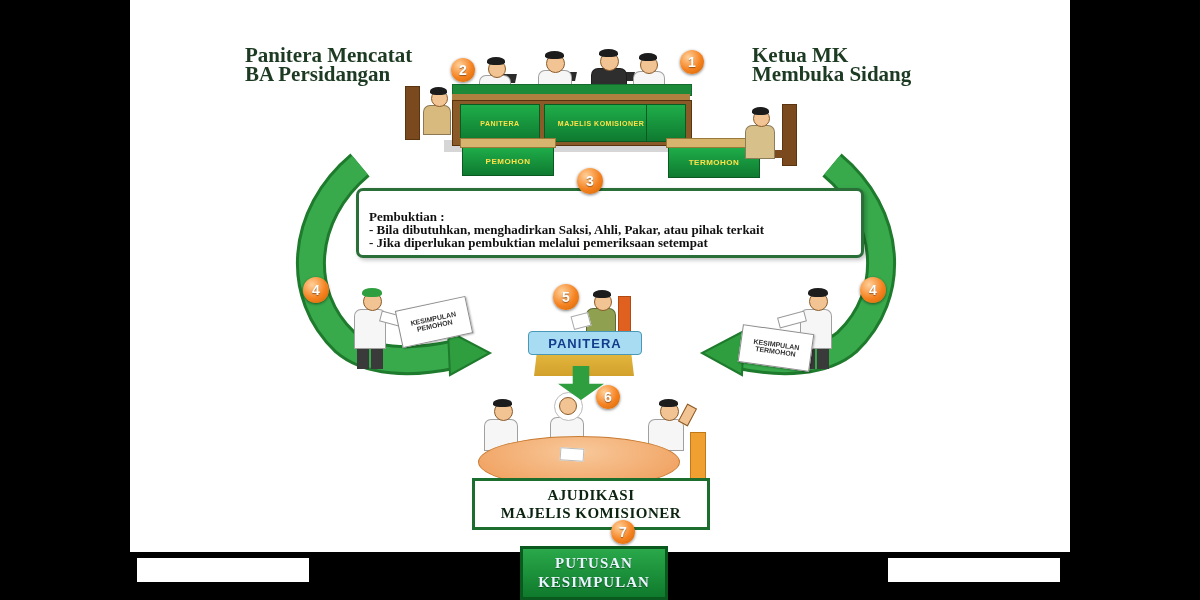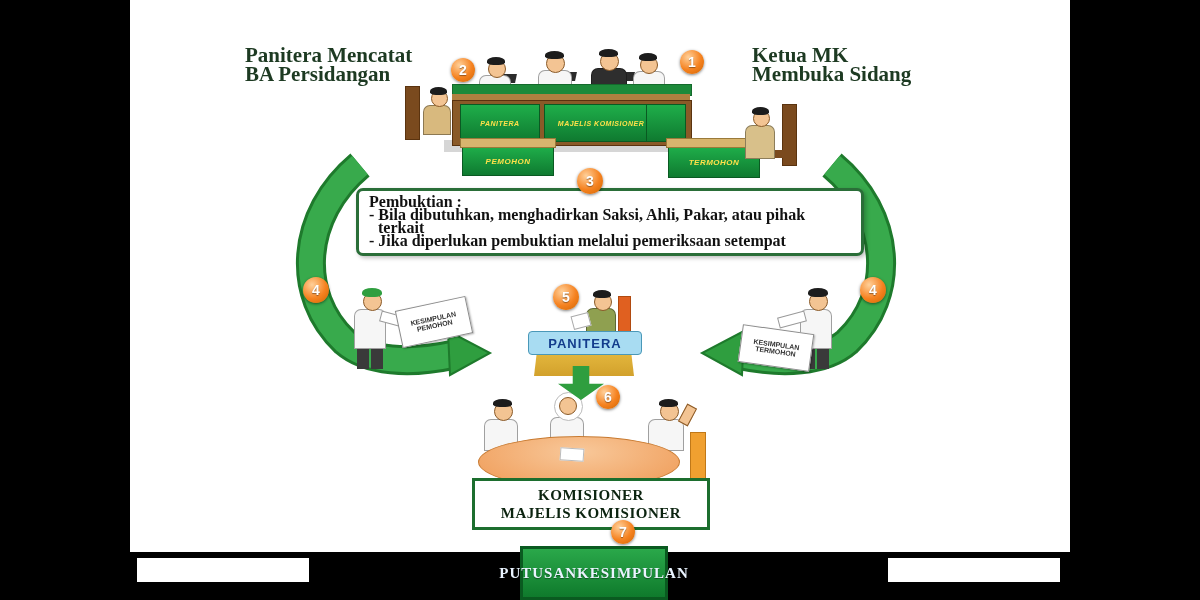--- a/index.html
+++ b/index.html
@@ -9,45 +9,45 @@
   .bottom-rect{position:absolute;top:558px;height:24px;background:#ffffff;}
   .note{position:absolute;font-family:"Liberation Serif",serif;font-weight:bold;
         font-size:21px;line-height:19px;color:#1d3a22;z-index:22;}
   .badge{position:absolute;width:24px;height:24px;border-radius:50%;
          background:radial-gradient(circle at 35% 30%,#ffd09a,#f58220 55%,#cf6400);
          color:#fff;font:bold 14px "Liberation Sans",sans-serif;display:flex;align-items:center;
          justify-content:center;text-shadow:0 1px 1px rgba(0,0,0,.4);
          box-shadow:0 1px 3px rgba(0,0,0,.5);z-index:30;}
   .green-panel{position:absolute;background:linear-gradient(180deg,#1fae4a,#0f7a30);
          border:1px solid #0a5a22;display:flex;align-items:center;justify-content:center;
-         text-align:center;color:#ffe14a;font-weight:bold;z-index:12;font-style:italic;}
+         text-align:center;color:#ffe14a;font-weight:bold;z-index:12;}
   .head{position:absolute;background:#f3c493;border:1px solid #8a5a28;border-radius:50%;z-index:14;}
   .hair{position:absolute;background:#1c1c1c;border-radius:50% 50% 35% 35%;z-index:15;}
   .torso{position:absolute;border:1px solid rgba(0,0,0,.35);border-radius:7px 7px 0 0;
          background:#f6f6f6;z-index:13;}
   .part{position:absolute;z-index:12;}
   .sign{position:absolute;background:#fff;border:1px solid #8a8a8a;
         box-shadow:1px 1px 2px rgba(0,0,0,.3);display:flex;align-items:center;justify-content:center;
         text-align:center;font:bold 7px "Liberation Sans",sans-serif;color:#333;
         padding:2px;z-index:16;}
   .pembuktian{position:absolute;left:356px;top:188px;width:482px;background:#fff;
-        border:3px solid #2a6e38;border-radius:7px;padding:4px 10px 6px;
-        font-family:"Liberation Serif",serif;font-weight:bold;font-size:16px;line-height:13px;
+        border:3px solid #2a6e38;border-radius:7px;padding:19px 10px 6px;
+        font-family:"Liberation Serif",serif;font-weight:bold;font-size:13px;line-height:13px;
         color:#111;box-shadow:2px 2px 4px rgba(0,0,0,.25);z-index:20;}
   .pembuktian .bullet{padding-left:9px;text-indent:-9px;}
   .ribbon{position:absolute;left:528px;top:331px;width:112px;height:22px;background:#a8dcf2;
         border:1px solid #4a98b8;border-radius:4px;display:flex;align-items:center;justify-content:center;
         font:bold 13px "Liberation Sans",sans-serif;letter-spacing:1px;color:#123c8c;z-index:18;}
   .musy-box{position:absolute;left:472px;top:478px;width:232px;height:46px;background:#fff;
         border:3px solid #1c6e2e;display:flex;flex-direction:column;align-items:center;justify-content:center;
         font-family:"Liberation Serif",serif;font-weight:bold;font-size:15px;line-height:18px;
         color:#0c2410;letter-spacing:.5px;z-index:20;text-align:center;}
   .putusan-box{position:absolute;left:520px;top:546px;width:142px;height:48px;
         background:linear-gradient(180deg,#2aa84a,#0f7a2c);border:3px solid #0a5a20;
-        display:flex;flex-direction:row;align-items:center;justify-content:center;
+        display:flex;flex-direction:column;align-items:center;justify-content:center;
         font-family:"Liberation Serif",serif;font-weight:bold;font-size:15px;line-height:19px;
         color:#eaf4ff;letter-spacing:1px;z-index:31;text-align:center;text-shadow:0 1px 1px rgba(0,0,0,.4);}
   .down-arrow{position:absolute;left:558px;top:366px;width:46px;height:34px;background:#2f9e3f;
         clip-path:polygon(32% 0,68% 0,68% 52%,100% 52%,50% 100%,0 52%,32% 52%);z-index:17;}
   svg.arrows{position:absolute;left:0;top:0;z-index:8;pointer-events:none;}
 </style>
 </head>
 <body>
 
 <div id="stage">
@@ -165,21 +165,21 @@
   <div class="head" style="left:559px;top:397px;width:16px;height:16px;z-index:15;"></div>
   <div class="torso" style="left:648px;top:419px;width:34px;height:30px;"></div>
   <div class="part" style="left:682px;top:405px;width:9px;height:18px;background:#f3c493;border:1px solid #8a5a28;transform:rotate(28deg);z-index:15;"></div>
   <div class="head" style="left:660px;top:402px;width:17px;height:17px;"></div>
   <div class="hair" style="left:659px;top:399px;width:19px;height:8px;"></div>
   <div class="part" style="left:690px;top:432px;width:14px;height:46px;background:#f0a030;border:1px solid #c07818;"></div>
   <div class="part" style="left:478px;top:436px;width:200px;height:50px;border-radius:50%;background:radial-gradient(ellipse at 50% 30%,#f8c89a,#ef9a55);border:1px solid #c87a30;z-index:16;"></div>
   <div class="part" style="left:560px;top:448px;width:22px;height:11px;background:#fff;border:1px solid #bbb;transform:rotate(4deg);z-index:17;"></div>
 
   <div class="musy-box">
-    <span>KOMISIONER</span>
+    <span>AJUDIKASI</span>
     <span>MAJELIS KOMISIONER</span>
   </div>
   <div class="badge" style="left:611px;top:520px;">7</div>
   <div class="putusan-box">
     <span>PUTUSAN</span>
     <span>KESIMPULAN</span>
   </div>
 
 </div>
 

